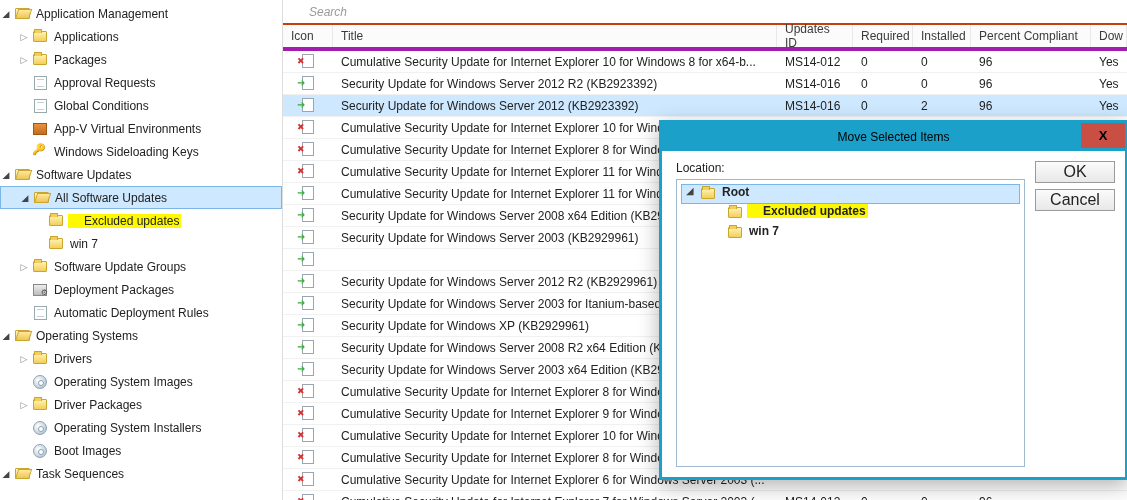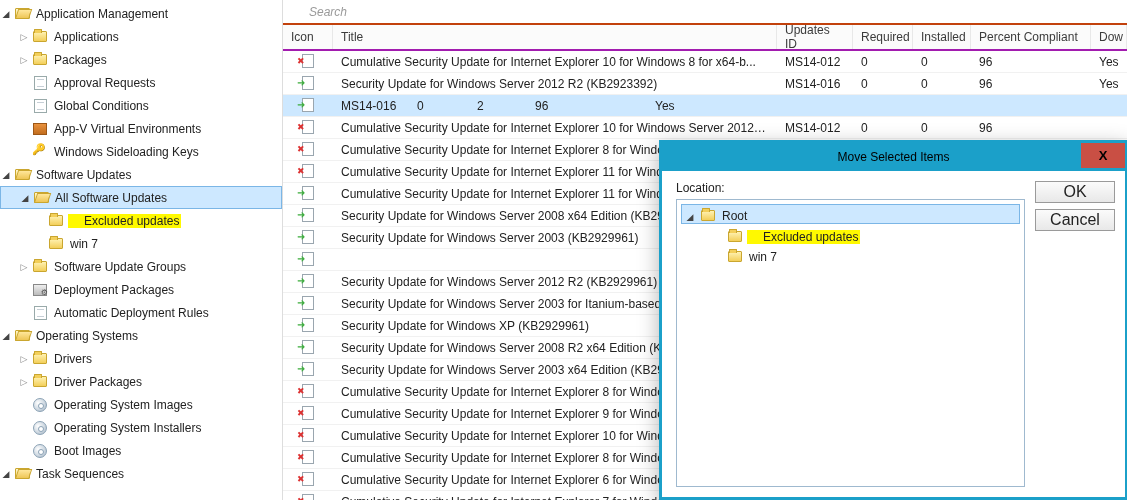--- a/index.html
+++ b/index.html
@@ -26,44 +26,44 @@
   .key-icon::before { content:"🔑"; font-size:11px; position:absolute; top:-2px; left:-1px; color:#b78b30;}
   .gear-pkg { width:14px; height:12px; background:linear-gradient(#eee,#bbb); border:1px solid #888; position:relative; }
   .gear-pkg::after { content:"⚙"; font-size:8px; position:absolute; bottom:-2px; right:-2px; color:#555;}
   .label { padding:0 2px; }
   .label.hl { background:#fff900;padding-left:16px; }
   
   .ind1 { padding-left:18px; } .ind2 { padding-left:34px; }
   
   .main { flex:1; display:flex; flex-direction:column; overflow:hidden; position:relative; }
   .search-strip { height:25px; border-bottom:2px solid #c2410c; display:flex; align-items:center; padding:8px 26px; color:#9a9a9a; font-style:italic; }
-  .grid-head { display:flex; height:26px; border-bottom:2px solid #a21caf; background:#fbfbfb; }
+  .grid-head { display:flex; height:26px; border-bottom:4px solid #a21caf; background:#fbfbfb; }
   .col { display:flex; align-items:center; padding:0 8px; border-right:1px solid #e8e8e8; color:#3b3b3b; }
   .c-icon{width:50px;} .c-title{flex:1;} .c-bull{width:76px;} .c-req{width:60px;} .c-inst{width:58px;} .c-pc{width:120px;} .c-dow{width:36px;}
   .grid-body { overflow:hidden; }
   .row { display:flex; height:22px; align-items:center; border-bottom:1px solid #f1f1f1; }
   .row.selected { background:#cde8ff; }
   
   .cell-icon { width:50px; display:flex; align-items:center; justify-content:center; }
   .upd-ico { position:relative; width:18px; height:16px; }
   .upd-ico .doc { position:absolute; left:3px; top:0; width:12px; height:14px; background:#fff; border:1px solid #9aa6af; }
   .upd-ico .arr { position:absolute; left:-2px; top:5px; width:9px; height:6px; }
   .upd-ico .arr.green::before { content:"➜"; color:#3fae3f; font-size:10px; position:absolute; top:-4px; left:0; }
   .upd-ico .arr.red::before { content:"✖"; color:#d33; font-size:9px; position:absolute; top:-3px; left:0; }
   .cell { padding:0 8px; white-space:nowrap; overflow:hidden; text-overflow:ellipsis; }
   .c-title.cell{flex:1;} .c-bull.cell{width:76px;} .c-req.cell{width:60px;} .c-inst.cell{width:58px;} .c-pc.cell{width:120px;} .c-dow.cell{width:36px;}
   
-  .dialog { position:absolute; left:659px; top:140px; width:469px; height:360px; background:#fff; border:3px solid #1ba0c9; box-shadow:0 6px 20px rgba(0,0,0,0.3); display:flex; flex-direction:column; }
+  .dialog { position:absolute; left:659px; top:120px; width:469px; height:360px; background:#fff; border:3px solid #1ba0c9; box-shadow:0 6px 20px rgba(0,0,0,0.3); display:flex; flex-direction:column; }
   .dlg-title { height:28px; background:#1ba0c9; color:#000; display:flex; align-items:center; justify-content:center; position:relative; font-size:12px; }
   .dlg-close { position:absolute; right:0; top:0; width:44px; height:25px; background:#c94f44; color:#000; display:flex; align-items:center; justify-content:center; font-family:Arial; font-weight:bold; font-size:13px; }
   .dlg-body { flex:1; display:flex; padding:10px 10px 10px 14px; gap:10px; }
   .dlg-left { flex:1; display:flex; flex-direction:column; }
   .dlg-label { margin-bottom:4px; }
   .loc-tree { flex:1; border:1px solid #9fb9cf; background:#fff; padding:4px 4px; }
-  .loc-row { display:flex; align-items:flex-end; height:20px; }
+  .loc-row { display:flex; align-items:flex-start; height:20px;font-weight:bold; }
   .loc-row .expander{margin-left:2px;}
   .loc-row .tree-icon{margin-left:2px;}
   .loc-row.selected{ background:#cde8ff; border:1px solid #7bb6e6; }
   .loc-row.ind1{padding-left:30px;}
   .dlg-right { width:80px; display:flex; flex-direction:column; gap:6px; }
   .btn { height:22px; border:1px solid #9a9a9a; background:linear-gradient(#fbfbfb,#e8e8e8); display:flex; align-items:center; justify-content:center; font-size:16px; }
 </style>
 </head>
 <body>
 
@@ -176,32 +176,32 @@
         <span class="label">Operating Systems</span>
       </div>
       <div class="tree-item ind1">
         <span class="expander collapsed"></span>
         <span class="tree-icon">
           <span class="folder-closed"></span>
         </span>
         <span class="label">Drivers</span>
       </div>
       <div class="tree-item ind1">
+        <span class="expander "></span>
+        <span class="tree-icon">
+          <span class="disc-icon"></span>
+        </span>
+        <span class="label">Operating System Images</span>
+      </div>
+      <div class="tree-item ind1">
         <span class="expander collapsed"></span>
         <span class="tree-icon">
           <span class="folder-closed"></span>
         </span>
         <span class="label">Driver Packages</span>
-      </div>
-      <div class="tree-item ind1">
-        <span class="expander "></span>
-        <span class="tree-icon">
-          <span class="disc-icon"></span>
-        </span>
-        <span class="label">Operating System Images</span>
       </div>
       <div class="tree-item ind1">
         <span class="expander "></span>
         <span class="tree-icon">
           <span class="disc-icon"></span>
         </span>
         <span class="label">Operating System Installers</span>
       </div>
       <div class="tree-item ind1">
         <span class="expander "></span>
@@ -259,20 +259,21 @@
           <div class="cell c-pc">96</div>
           <div class="cell c-dow">Yes</div>
         </div>
         <div class="row selected">
           <div class="cell-icon">
             <span class="upd-ico">
               <span class="doc"></span>
               <span class="arr green"></span>
             </span>
           </div>
+          <div class="cell c-title">Security Update for Windows Server 2012 (KB2923392)</div>
           <div class="cell c-bull">MS14-016</div>
           <div class="cell c-req">0</div>
           <div class="cell c-inst">2</div>
           <div class="cell c-pc">96</div>
           <div class="cell c-dow">Yes</div>
         </div>
         <div class="row">
           <div class="cell-icon">
             <span class="upd-ico">
               <span class="doc"></span>

